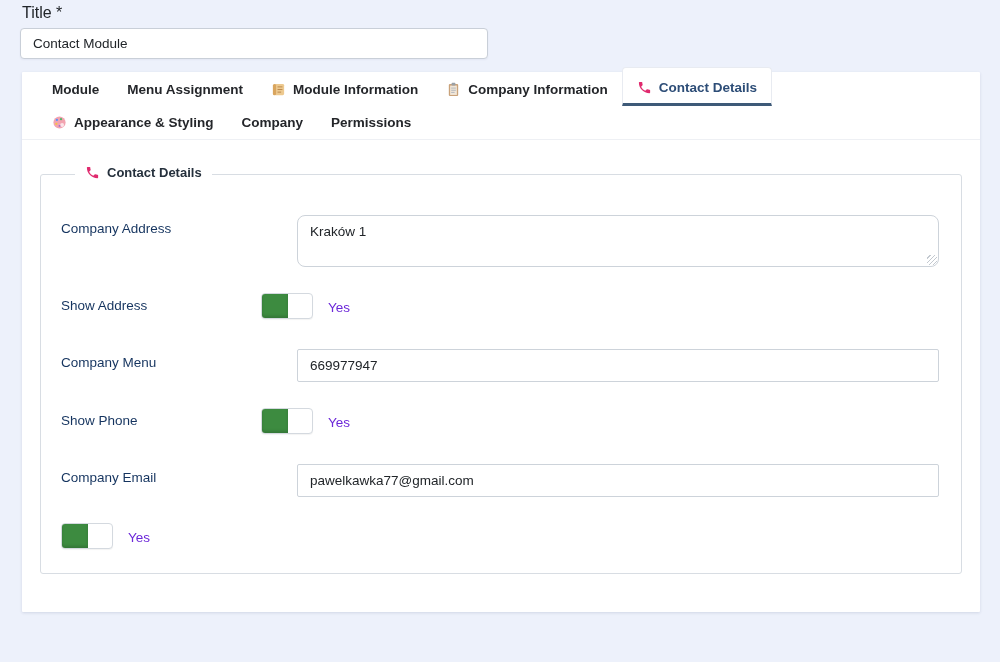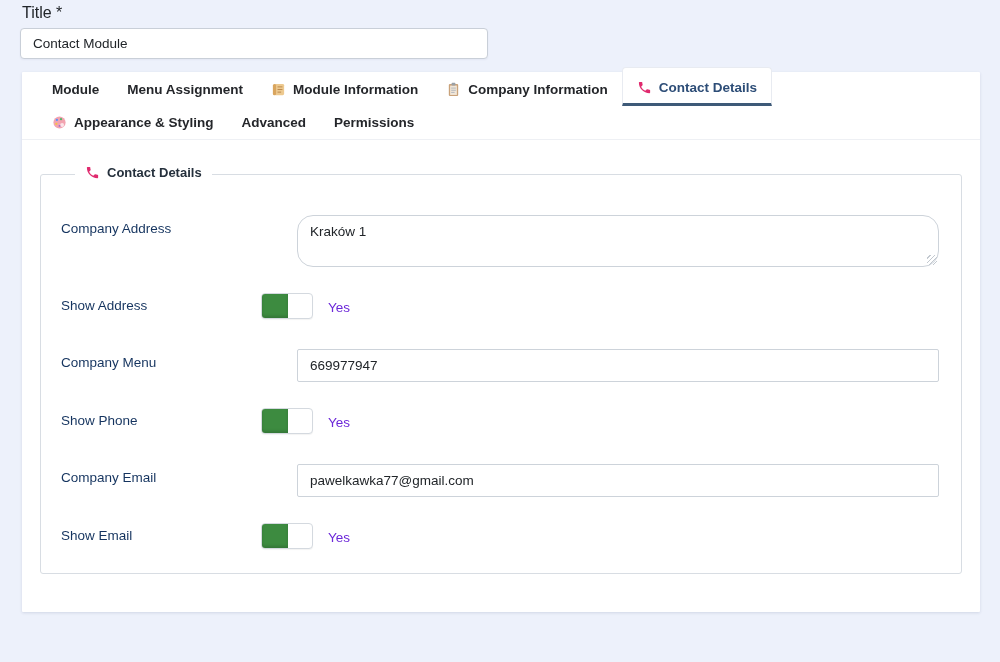--- a/index.html
+++ b/index.html
@@ -66,21 +66,21 @@
   }
   .f-control { flex:1; position:relative; }
   .text-input {
     width:100%; height:33px; background:#fff;
     border:1px solid #cdd3da; border-radius:2px;
     font-family:"Liberation Sans", sans-serif; font-size:13.5px; color:#212529;
     padding:0 12px; outline:none;
   }
   .textarea-input {
     width:100%; height:52px; background:#fff;
-    border:1px solid #cdd3da; border-radius:16px;
+    border:1px solid #cdd3da; border-radius:8px;
     font-family:"Liberation Sans", sans-serif; font-size:13.5px; color:#212529;
     padding:8px 12px; outline:none; resize:none; display:block;
   }
   .resize-grip {
     position:absolute; right:2px; bottom:2px; width:10px; height:10px;
     background:repeating-linear-gradient(135deg, transparent 0 2px, #c3c9d0 2px 3px);
     border-radius:0 0 3px 0; pointer-events:none;
   }
   .toggle-wrap { display:flex; align-items:center; padding-top:1px; }
   .toggle {
@@ -154,21 +154,21 @@
             <circle cx="10.8" cy="10.6" r="2.1" fill="#fbe3e7"></circle>
             <circle cx="5.2" cy="5.2" r="1.2" fill="#5b8ff9"></circle>
             <circle cx="9.6" cy="4.4" r="1.2" fill="#58b368"></circle>
             <circle cx="4.6" cy="9.4" r="1.2" fill="#f6c344"></circle>
             <circle cx="8" cy="11.6" r="1" fill="#9b6fd0"></circle>
           </svg>
       </span>
       <span>Appearance &amp; Styling</span>
     </div>
     <div class="tab">
-      <span>Advanced</span>
+      <span>Company</span>
     </div>
     <div class="tab">
       <span>Permissions</span>
     </div>
   </div>
 
   <div class="panel">
     <div class="panel-legend">
       <span class="icn">
         <svg viewBox="0 0 24 24">
@@ -216,21 +216,20 @@
       </div>
 
       <div class="form-row mb-a">
         <div class="f-label">Company Email</div>
         <div class="f-control">
           <input class="text-input" type="text" value="pawelkawka77@gmail.com" style="">
         </div>
       </div>
 
       <div class="form-row">
-        <div class="f-label">Show Email</div>
         <div class="f-control toggle-wrap">
           <div class="toggle">
               <div class="knob-on"></div>
             </div>
           <span class="toggle-state">Yes</span>
         </div>
       </div>
 
     </div>
   </div>

